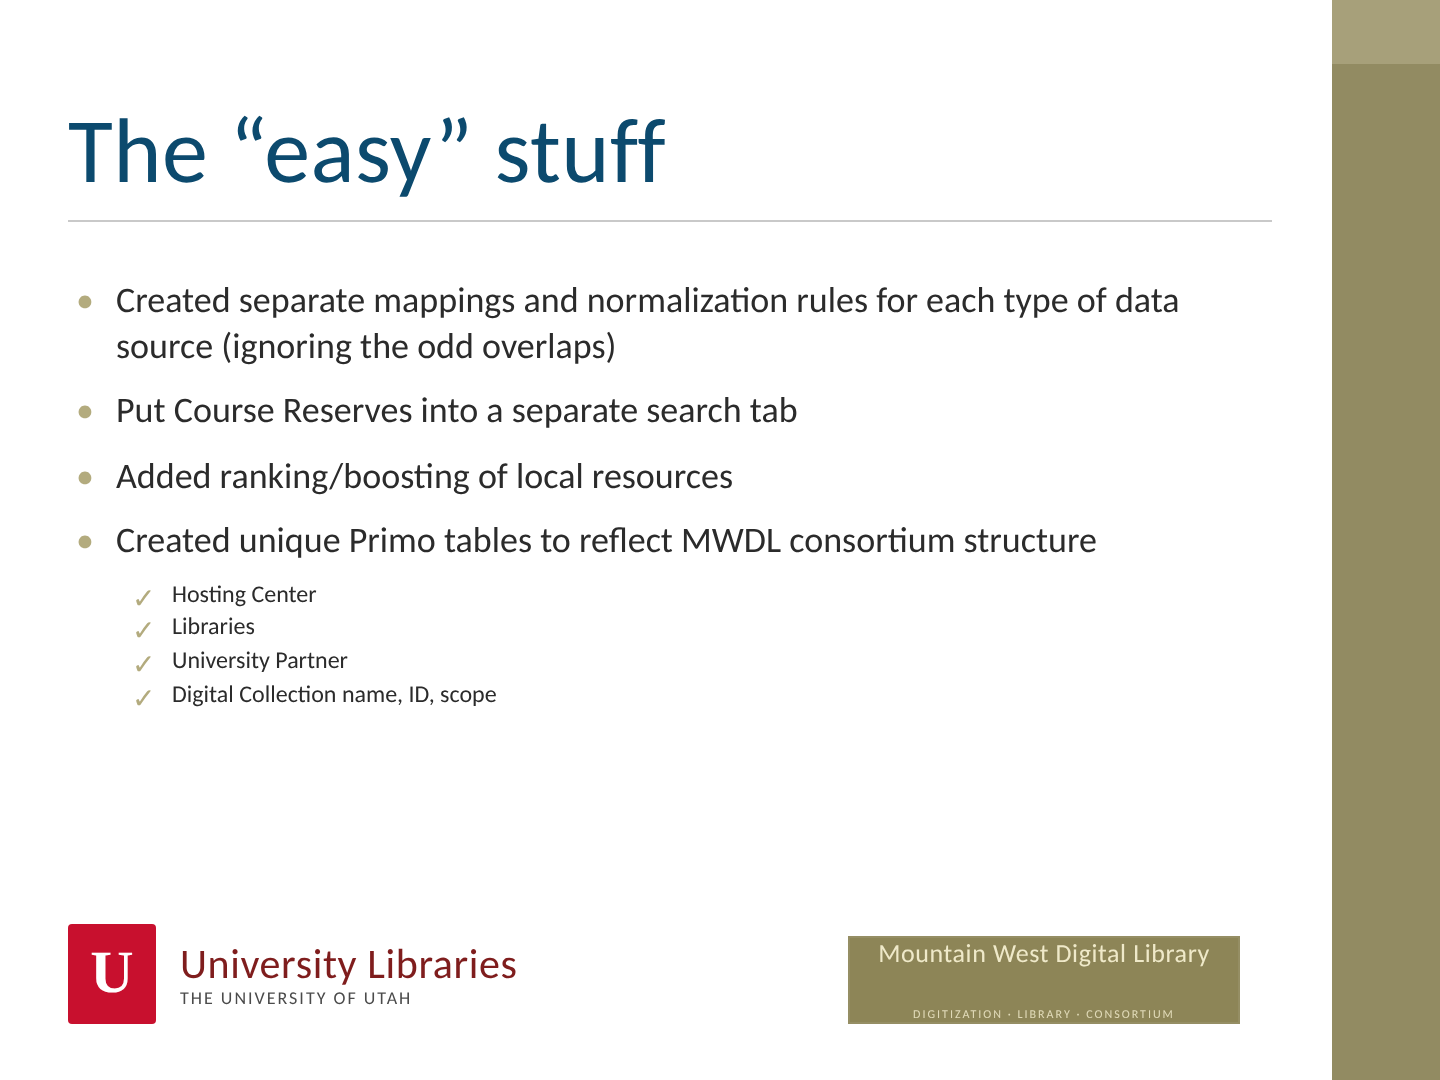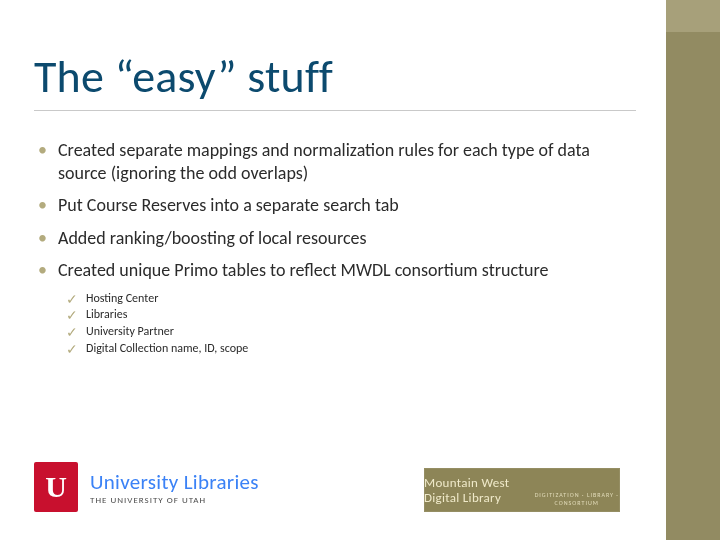--- a/index.html
+++ b/index.html
@@ -20,24 +20,24 @@
 
   .lvl2 { list-style: none; margin-top: 8px; margin-left: 6px; }
   .lvl2 > li { position: relative; padding-left: 22px; font-size: 12px; line-height: 1.4; color: #2b2b2b; }
   .lvl2 > li::before { content: "\2713"; position: absolute; left: 2px; top: 0; color: #b3ab7e; font-size: 14px; }
 
   .logos { position: absolute; left: 34px; right: 100px; bottom: 28px; height: 58px; display: flex; justify-content: space-between; align-items: flex-end; }
 
   .ulogo { display: flex; align-items: center; gap: 12px; }
   .u-block { width: 44px; height: 50px; background: #c8102e; display: flex; justify-content: center; align-items: center; border-radius: 2px; position: relative; }
   .u-block span { color: #fff; font-weight: 800; font-size: 30px; font-family: Georgia, serif; }
-  .ulogo-text .line1 { font-size: 21px; color: #3b82f6; letter-spacing: .3px; }
+  .ulogo-text .line1 { font-size: 21px; color: #7f1d1d; letter-spacing: .3px; }
   .ulogo-text .line2 { font-size: 9px; color: #4b4b4b; letter-spacing: 1px; margin-top: -1px; }
 
-  .mwdl { width: 196px; height: 44px; background: #8d8557; display: flex; flex-direction: row; align-items: center; justify-content: center; color: #efe9c9; box-shadow: inset 0 0 0 1px rgba(255,255,255,.08); }
+  .mwdl { width: 196px; height: 44px; background: #8d8557; display: flex; flex-direction: column; align-items: center; justify-content: center; color: #efe9c9; box-shadow: inset 0 0 0 1px rgba(255,255,255,.08); }
   .mwdl .m1 { font-size: 13px; letter-spacing: .3px; }
   .mwdl .m2 { font-size: 6px; letter-spacing: 1px; opacity: .85; margin-top: 18px; text-align: center; }
 </style>
 </head>
 <body>
 
 <div class="stripe"></div>
 
 <div class="slide">
   <div class="title">The “easy” stuff</div>

